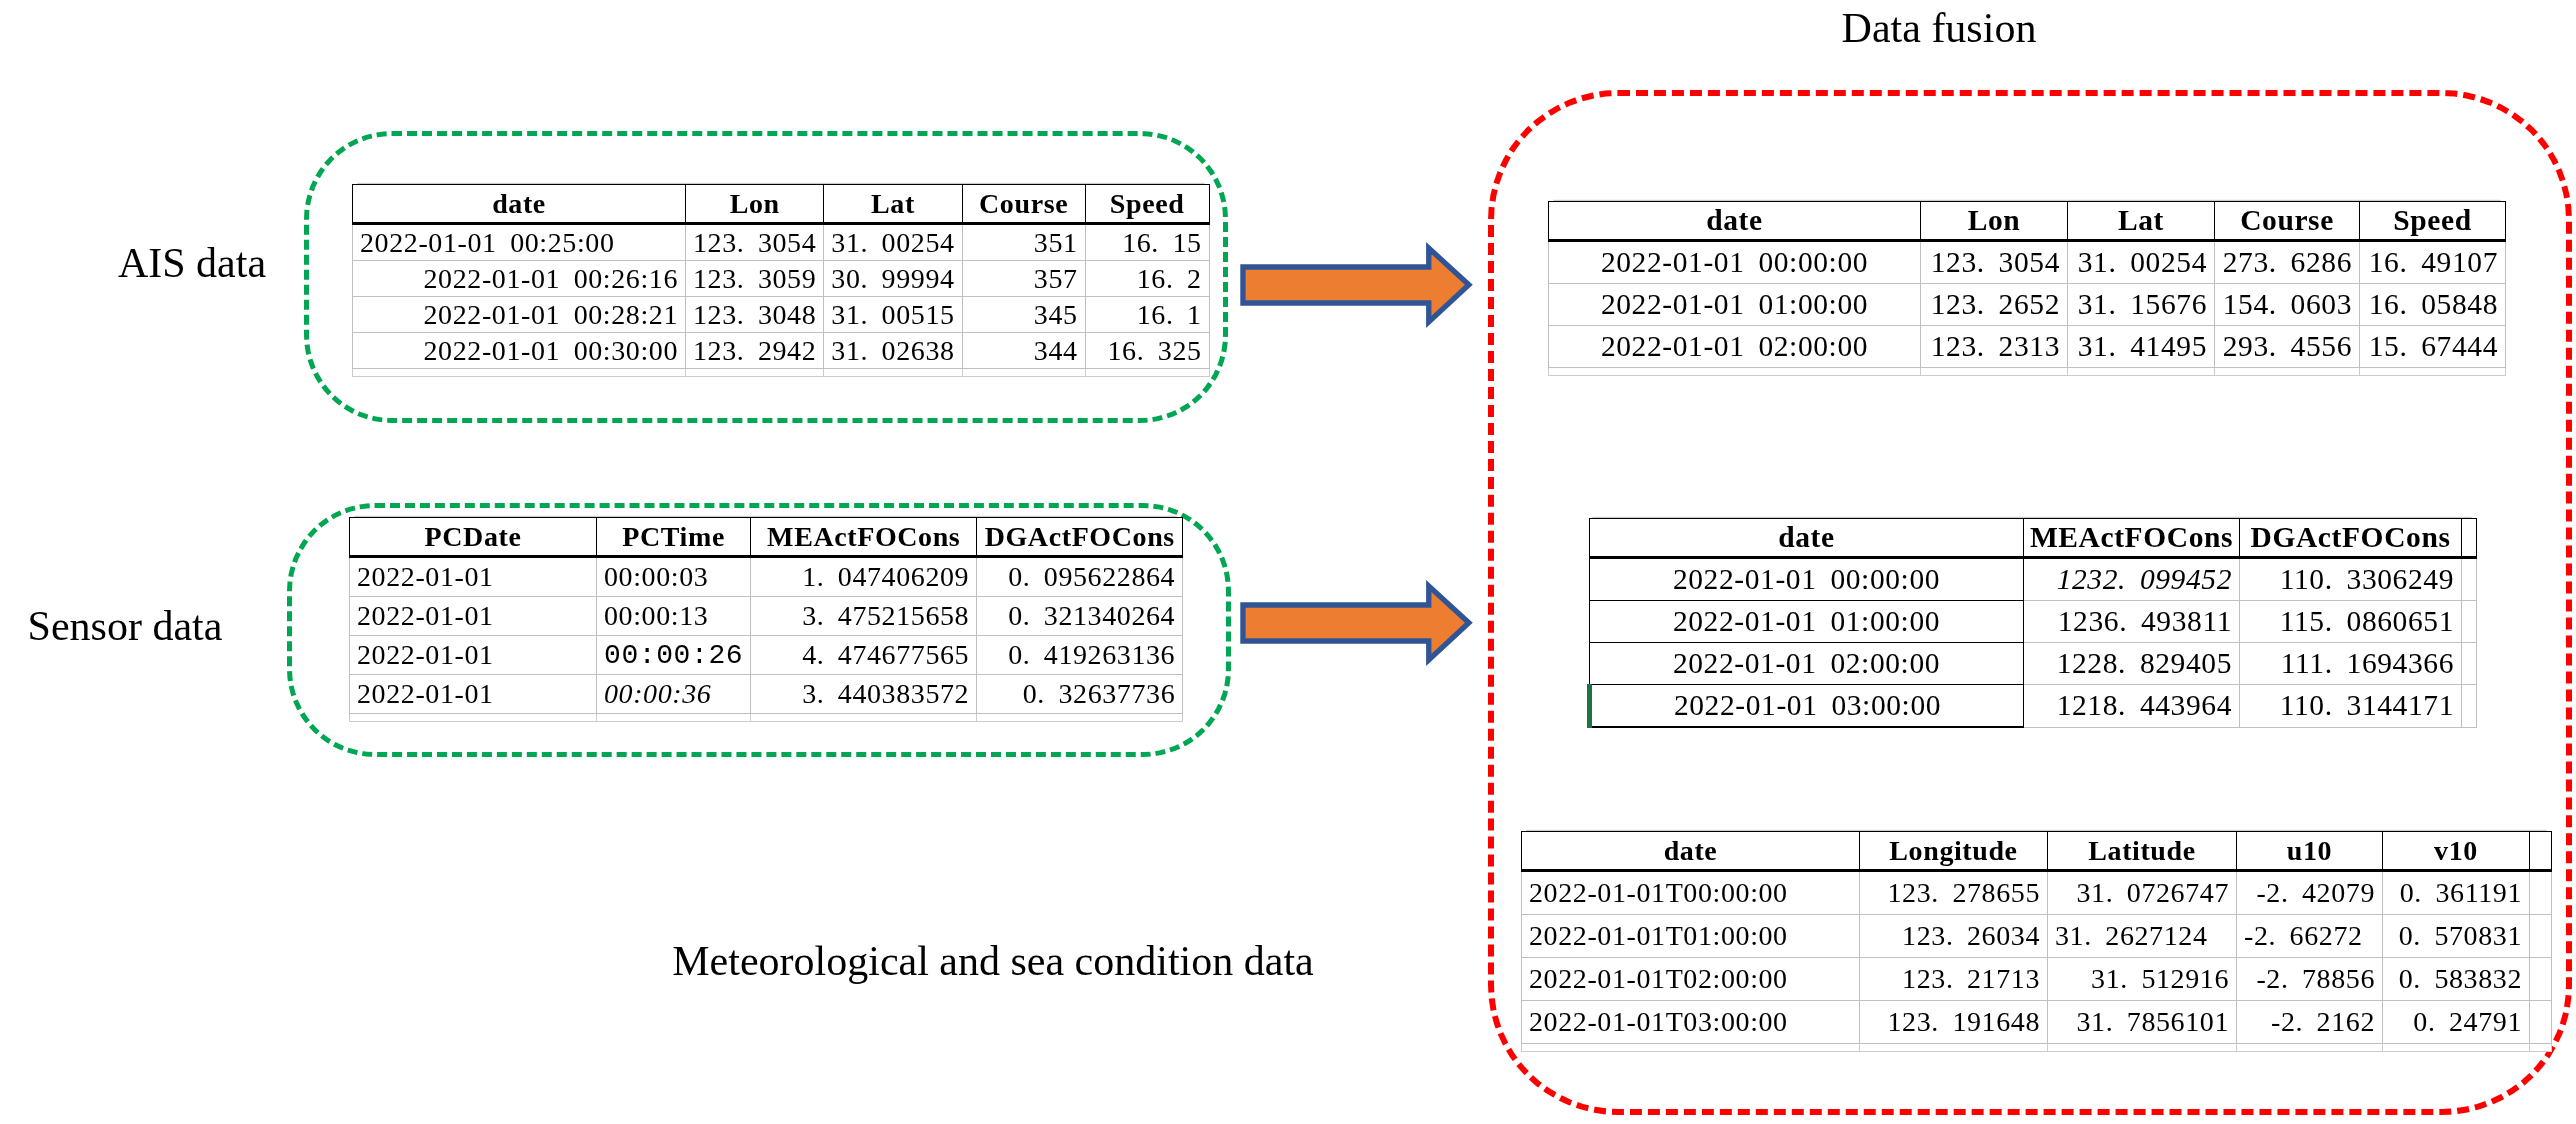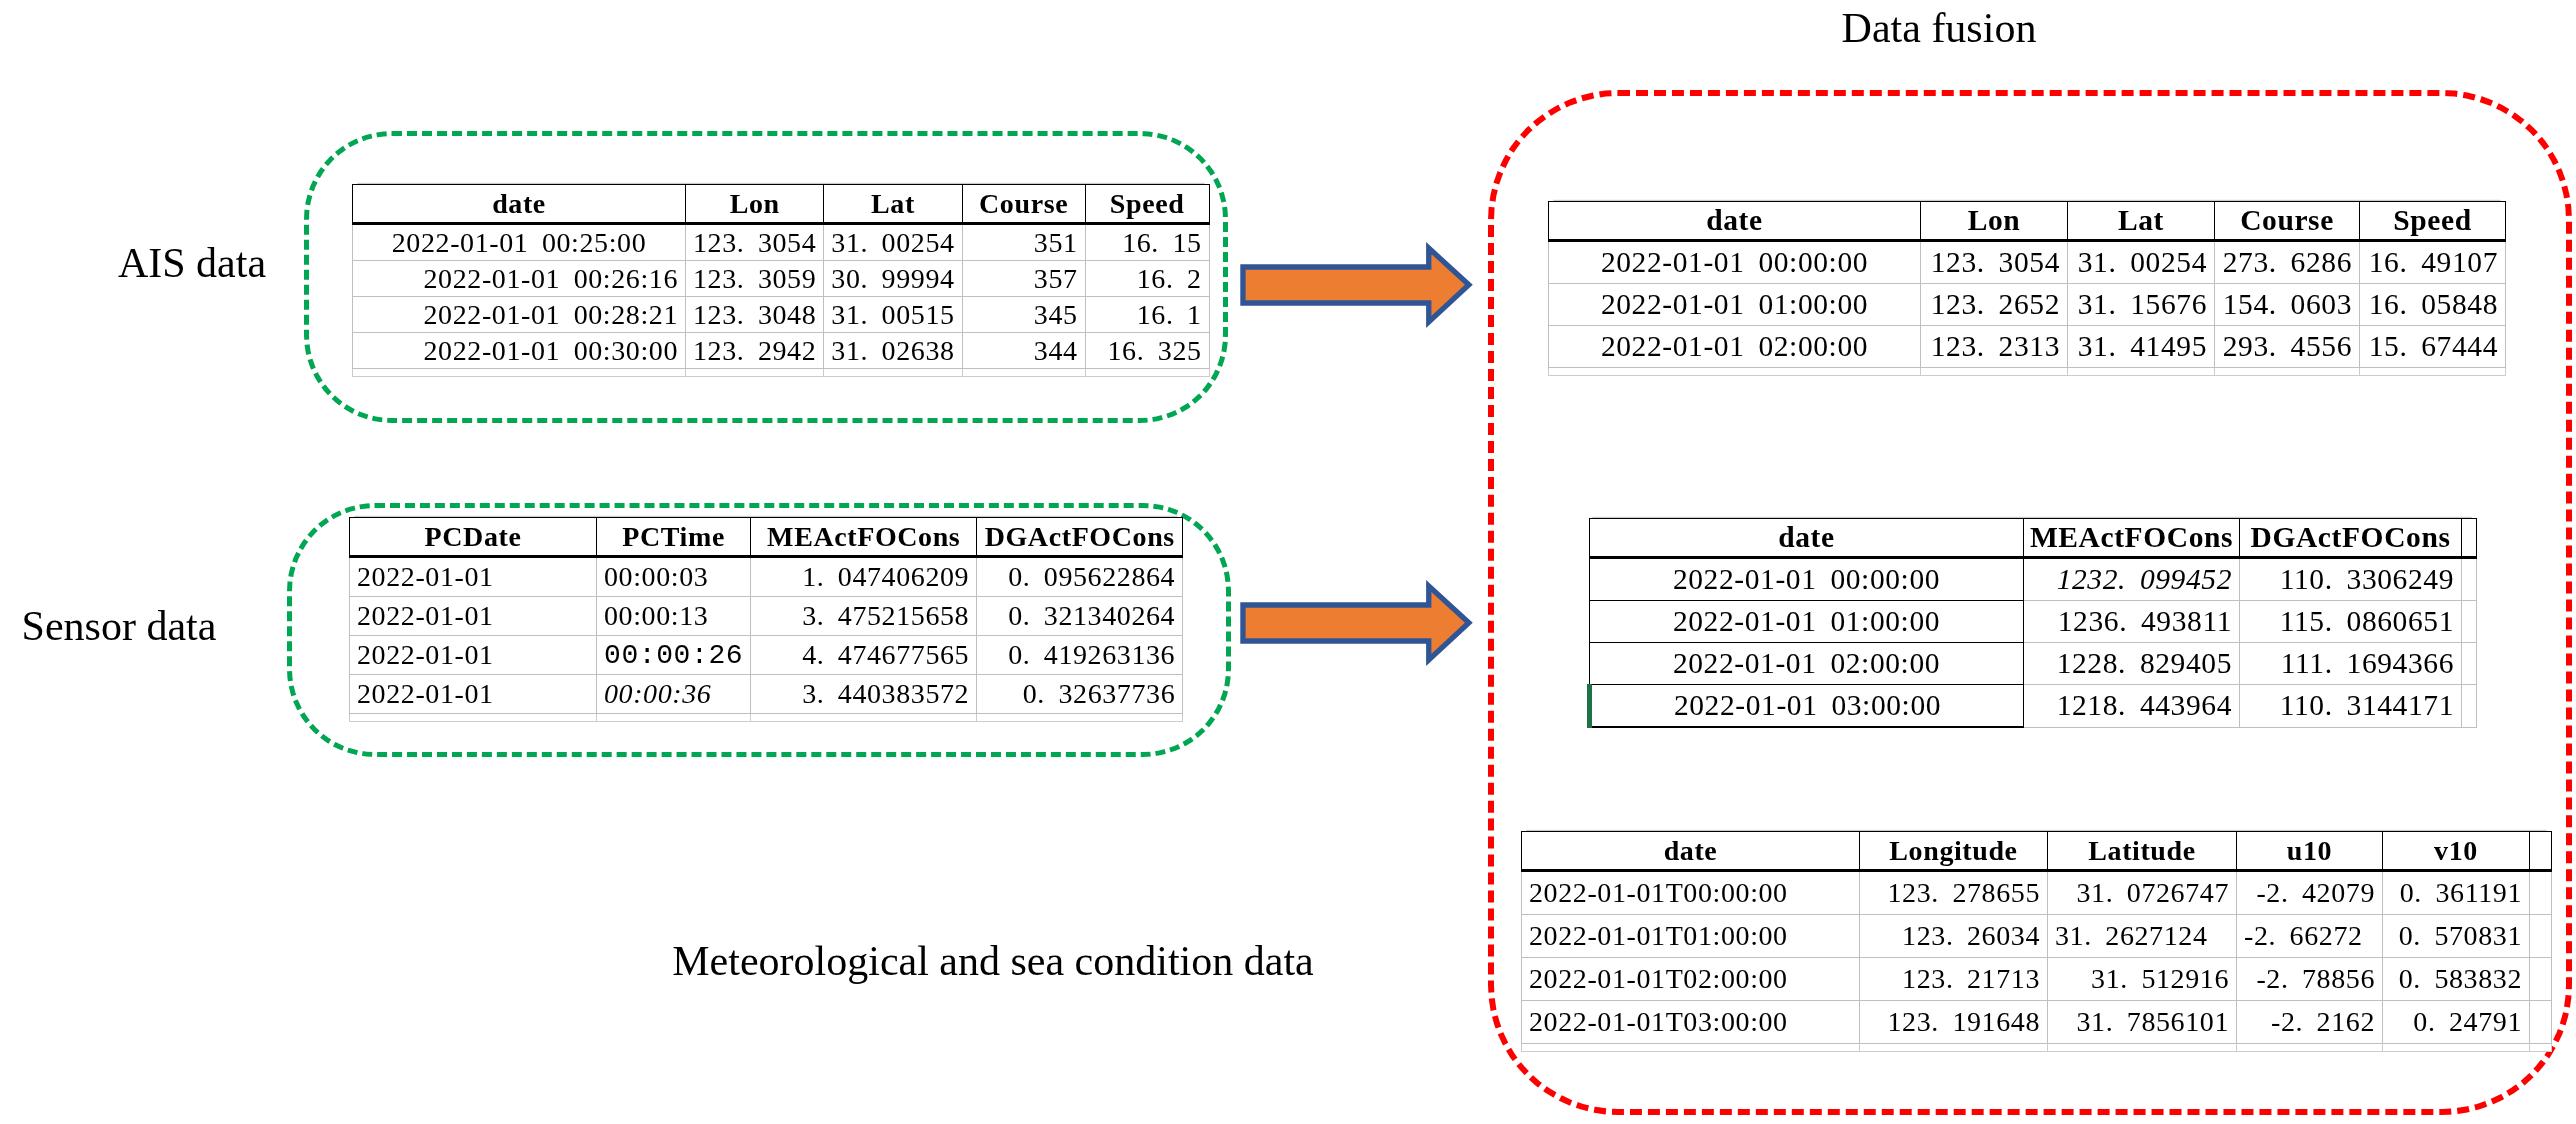--- a/index.html
+++ b/index.html
@@ -23,21 +23,21 @@
   
   #tbl-sensor_fused td:first-child{border:1.8px solid #000;}
   #tbl-sensor_fused tbody tr:last-child td:first-child{border-left:5.3px solid #1E7145;border-bottom:2.9px solid #000;}
 </style>
 </head>
 <body>
 
 <div class="canvas">
 
   <div class="biglabel" style="left:74px;top:239px;width:236px;">AIS data</div>
-  <div class="biglabel" style="left:1px;top:602px;width:236px;">Sensor data</div>
+  <div class="biglabel" style="left:7px;top:602px;width:236px;">Sensor data</div>
   <div class="biglabel" style="left:1762px;top:3.5px;width:354px;">Data fusion</div>
   <div class="biglabel" style="left:580px;top:937px;width:826px;">Meteorological and sea condition data</div>
 
   <div class="gbox" style="left:304px;top:131px;width:914px;height:282px;"></div>
   <div class="gbox" style="left:287px;top:503px;width:934px;height:244px;"></div>
   <div class="rbox" style="left:1488px;top:90px;width:1072px;height:1013px;"></div>
 
   <svg class="arrow" style="left:1240px;top:245px;" width="233" height="80" viewBox="0 0 395 135">
     <polygon points="5,37 320,37 320,5 388,67 320,130 320,98 5,98" fill="#ED7D31" stroke="#2F5597" stroke-width="9" stroke-linejoin="miter"></polygon>
   </svg>
@@ -57,21 +57,21 @@
         <tr>
           <th style="height: 37px;">date</th>
           <th style="height: 37px;">Lon</th>
           <th style="height: 37px;">Lat</th>
           <th style="height: 37px;">Course</th>
           <th style="height: 37px;">Speed</th>
         </tr>
       </thead>
       <tbody>
         <tr>
-          <td style="height: 35px; text-align: center; margin-top: 48px;">2022-01-01 00:25:00</td>
+          <td style="height: 35px; text-align: left; margin-top: 48px;">2022-01-01 00:25:00</td>
           <td style="height: 35px; text-align: right;">123. 3054</td>
           <td style="height: 35px; text-align: right;">31. 00254</td>
           <td style="height: 35px; text-align: right;">351</td>
           <td style="height: 35px; text-align: right;">16. 15</td>
         </tr>
         <tr>
           <td style="height: 35px; text-align: right;">2022-01-01 00:26:16</td>
           <td style="height: 35px; text-align: right;">123. 3059</td>
           <td style="height: 35px; text-align: right;">30. 99994</td>
           <td style="height: 35px; text-align: right;">357</td>

